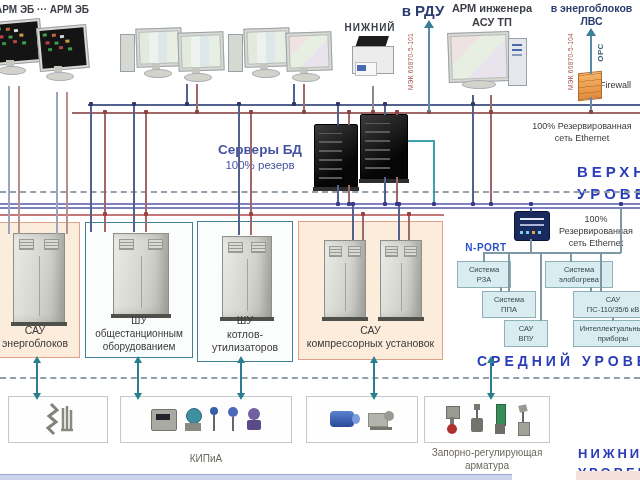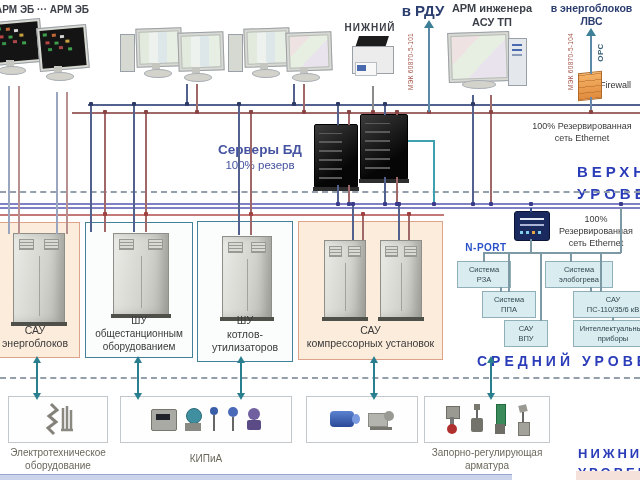--- a/index.html
+++ b/index.html
@@ -254,22 +254,20 @@
         <div class="abs" style="left:2px;top:0;width:8px;height:20px;background:#3a8a5a;border:1px solid #246a40;"></div>
         <div class="abs" style="left:1px;top:20px;width:10px;height:10px;background:#6e6e66;"></div>
       </div>
     <div style="position:relative;width:14px;height:32px;">
         <div class="abs" style="left:3px;top:1px;width:8px;height:7px;background:#9a9a92;transform:rotate(-14deg);"></div>
         <div class="abs" style="left:6px;top:8px;width:2px;height:10px;background:#666;"></div>
         <div class="abs" style="left:2px;top:18px;width:10px;height:12px;background:#a2a29a;border:1px solid #76766e;"></div>
       </div>
   </div>
 
-  <div class="fieldlbl" style="left:0;top:446px;width:116px;">Электротехническое
-оборудование</div>
   <div class="fieldlbl" style="left:120px;top:452px;width:172px;">КИПиА</div>
   <div class="fieldlbl" style="left:414px;top:446px;width:146px;">Запорно-регулирующая
 арматура</div>
 
   <div class="abs" style="left:0;top:474px;width:512px;height:6px;background:#ccd4ec;border-top:1px solid #9aa6d0;"></div>
   <div class="abs" style="left:576px;top:471px;width:64px;height:9px;background:#f6e0da;"></div>
 
 <div class="line" style="left: 88px; top: 104px; width: 552px; height: 2px; background: rgb(83, 97, 143);"></div>
     <div class="line" style="left: 72px; top: 112px; width: 568px; height: 2px; background: rgb(160, 104, 104);"></div>
     <div class="line" style="left: 0px; top: 203px; width: 640px; height: 2px; background: rgb(128, 128, 196);"></div>

